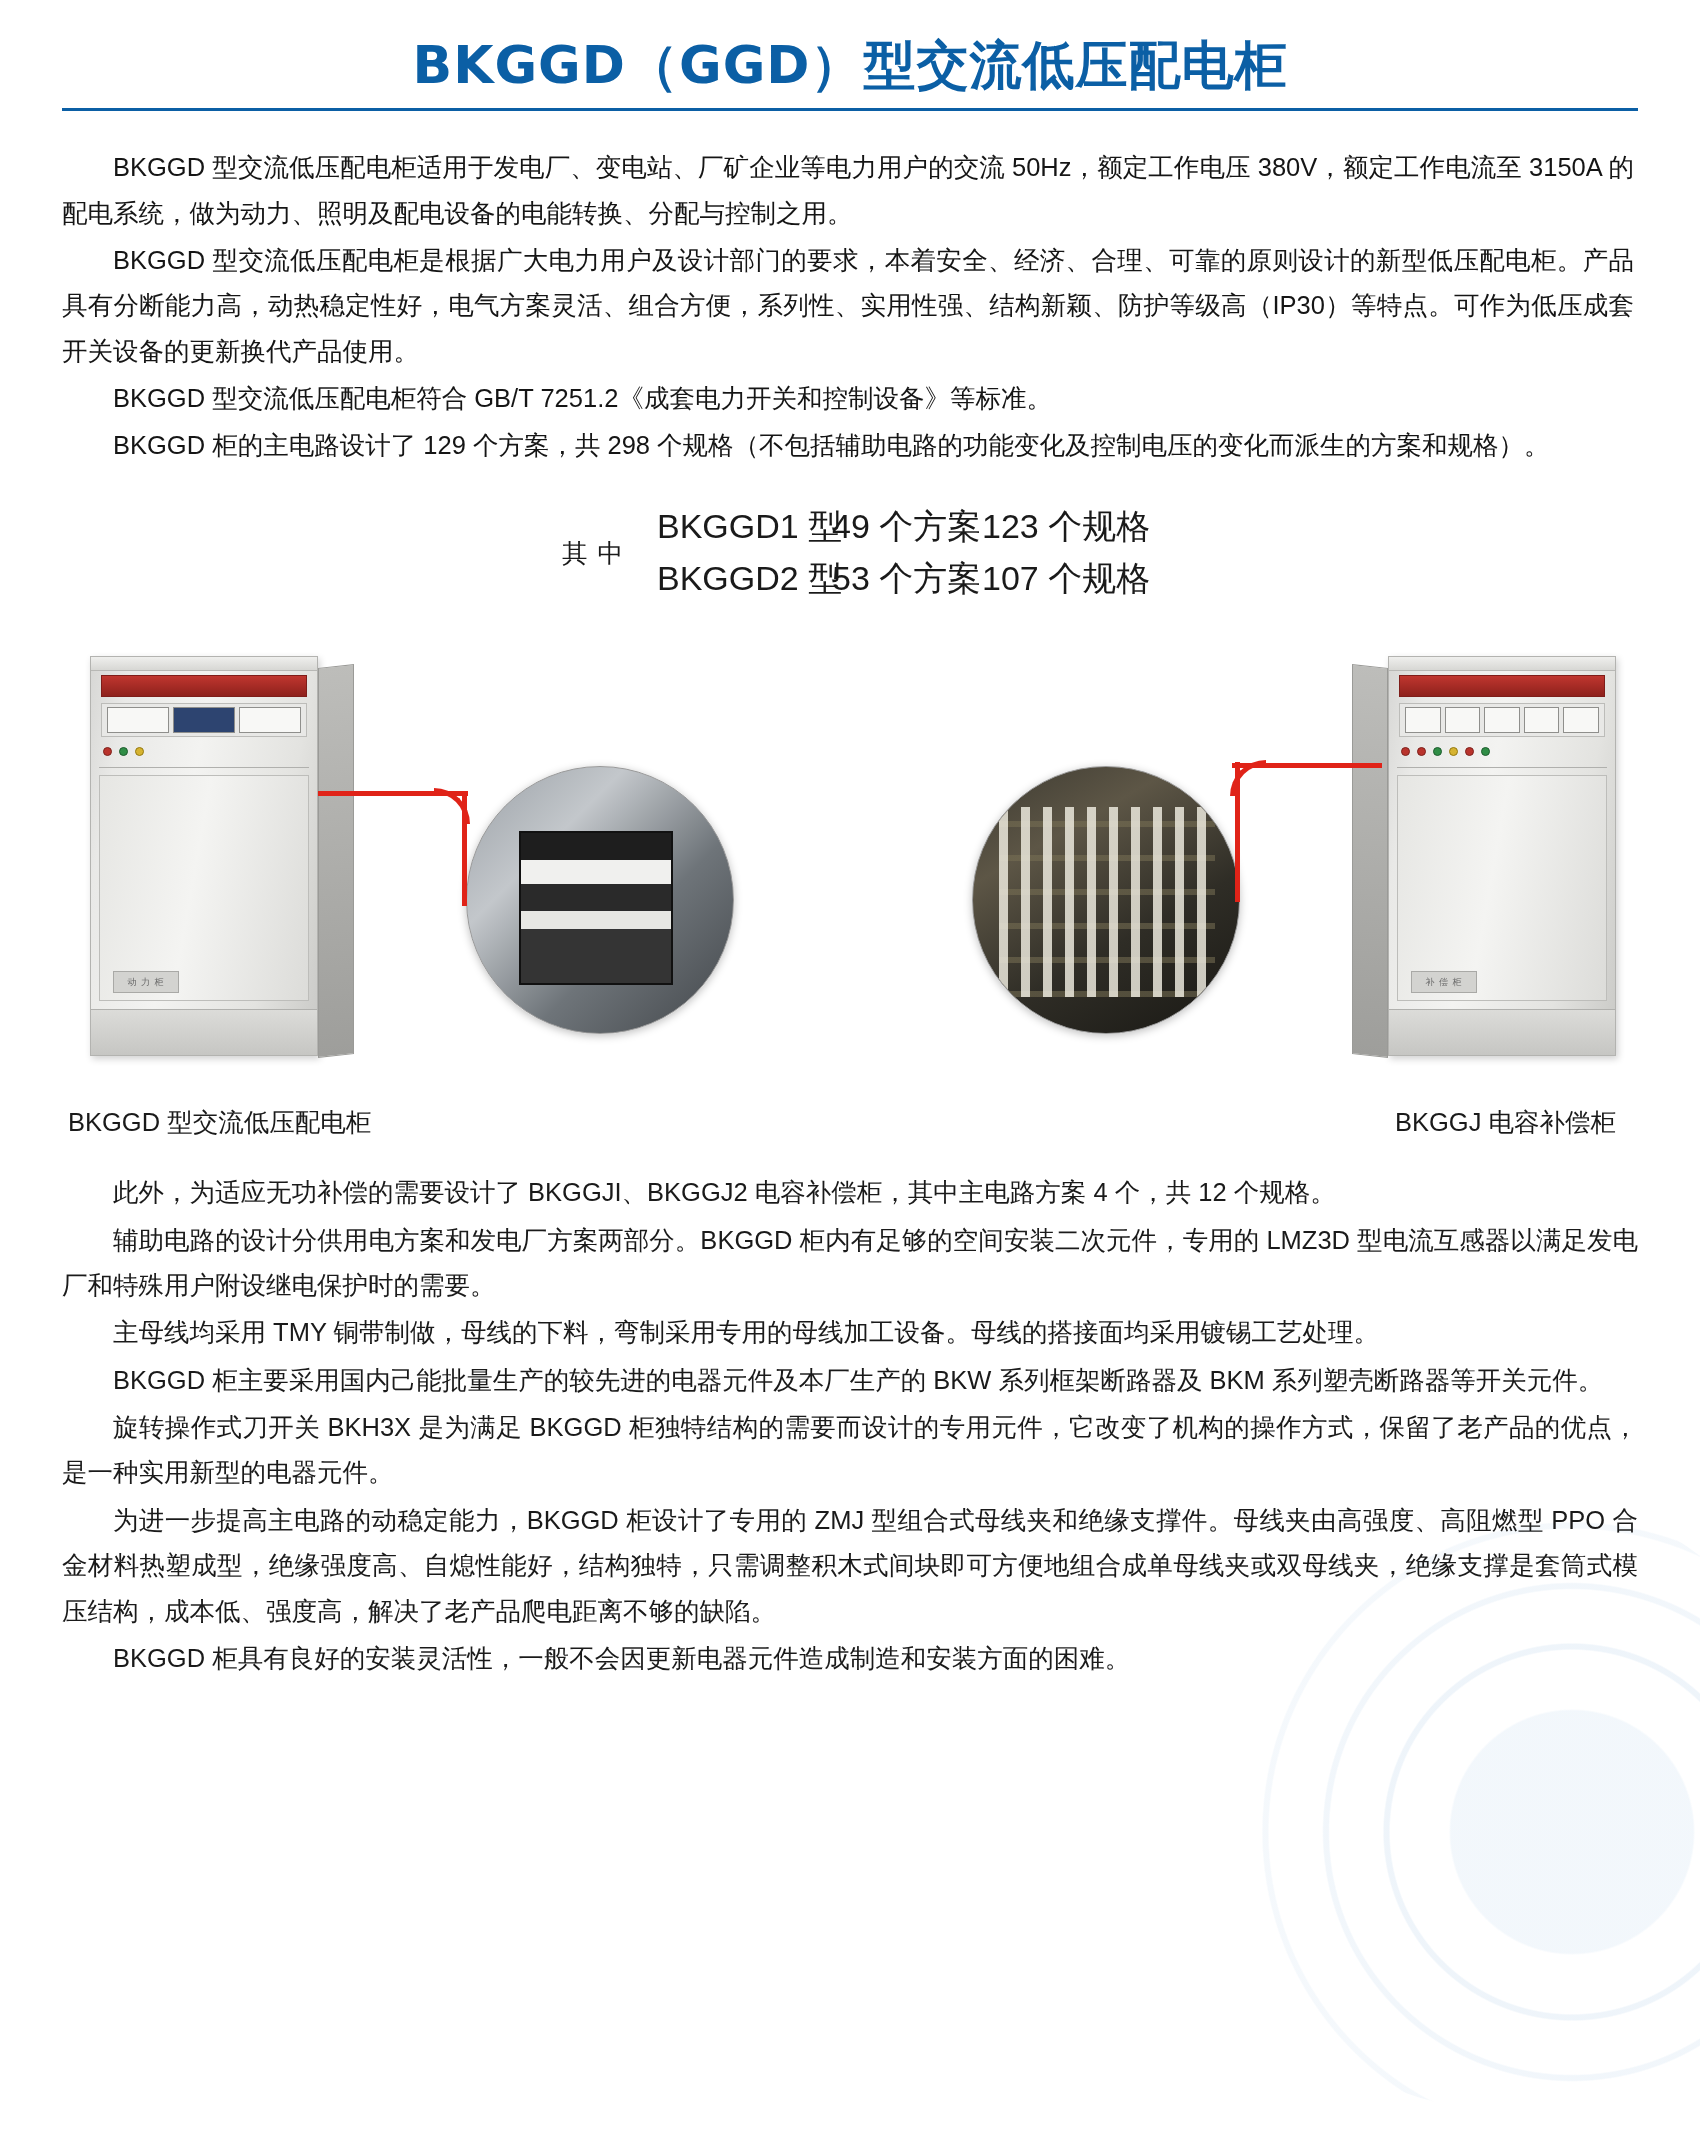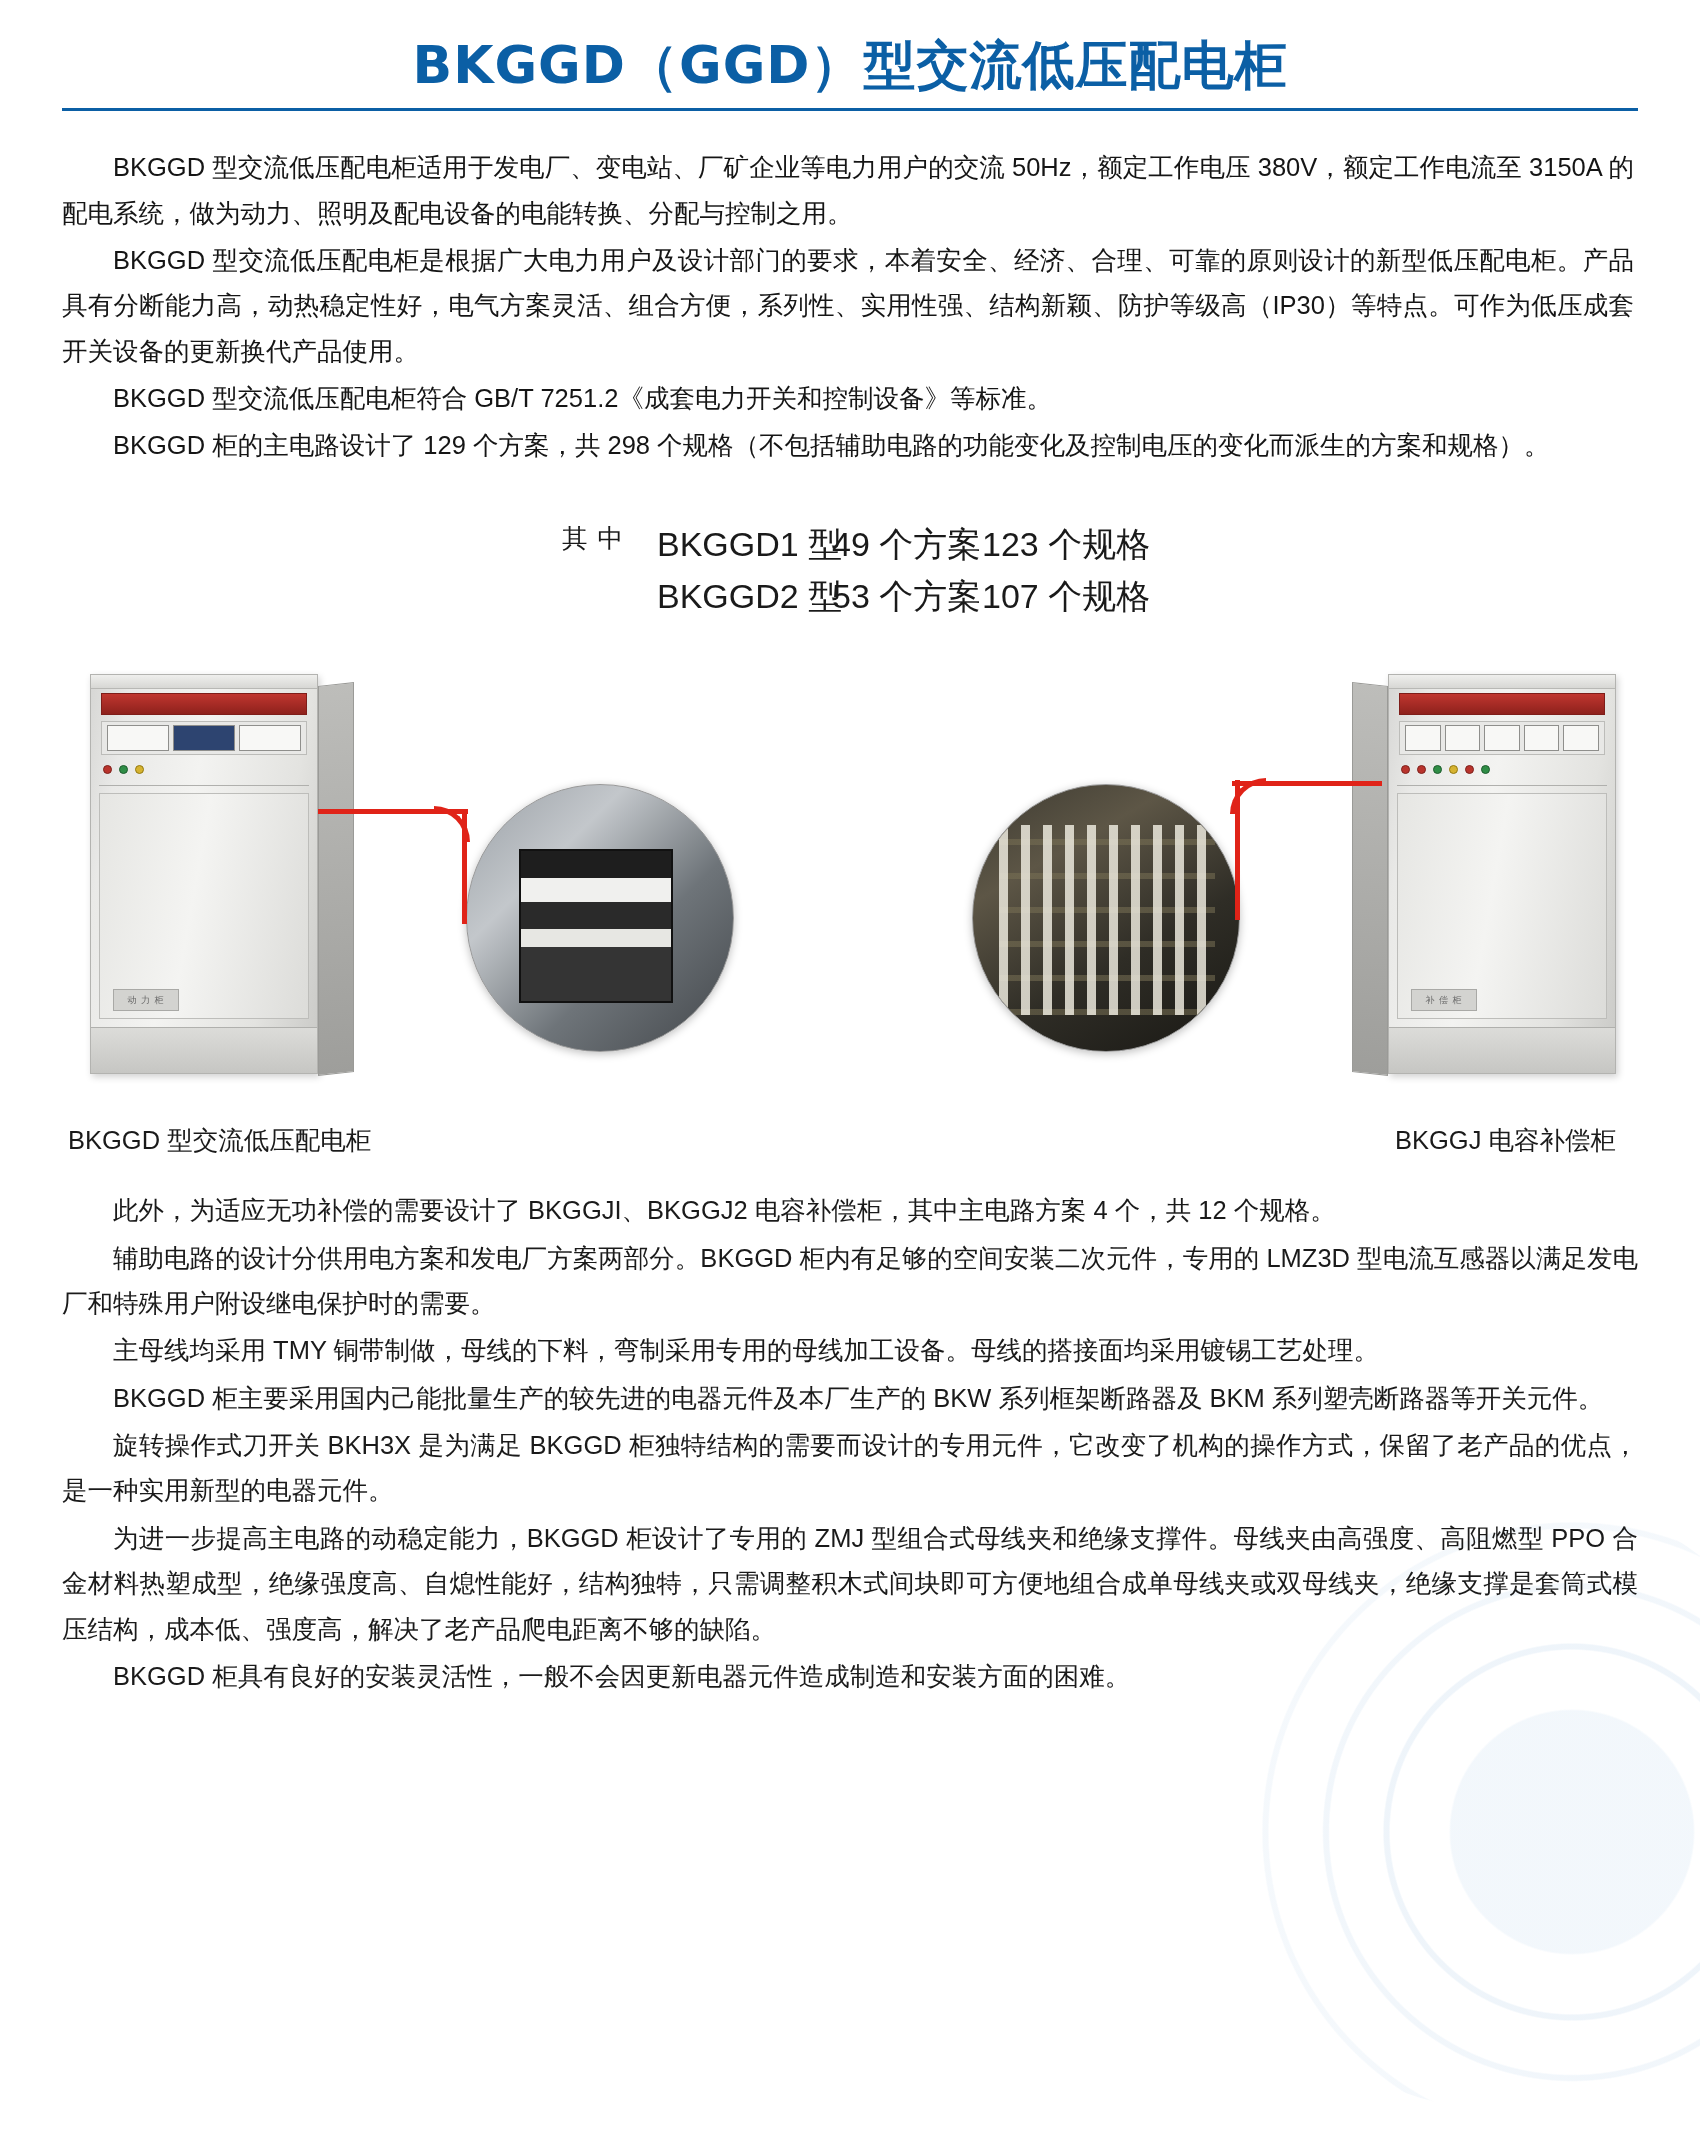--- a/index.html
+++ b/index.html
@@ -70,24 +70,25 @@
     color: #151515;
     text-align: justify;
   }
   .body-block p {
     margin: 0 4px 2px 0;
     text-indent: 2em;
   }
 
   
   .spec-area {
-    margin-top: 50px;
+    margin-top: 32px;
     display: flex;
     justify-content: flex-start;
     padding-left: 500px;
+    align-items: center;
   }
   .spec-label {
     font-size: 25.5px;
     letter-spacing: 10px;
     padding-right: 24px;
     padding-top: 2px;
     white-space: nowrap;
   }
   .spec-rows {
     font-size: 34px;

